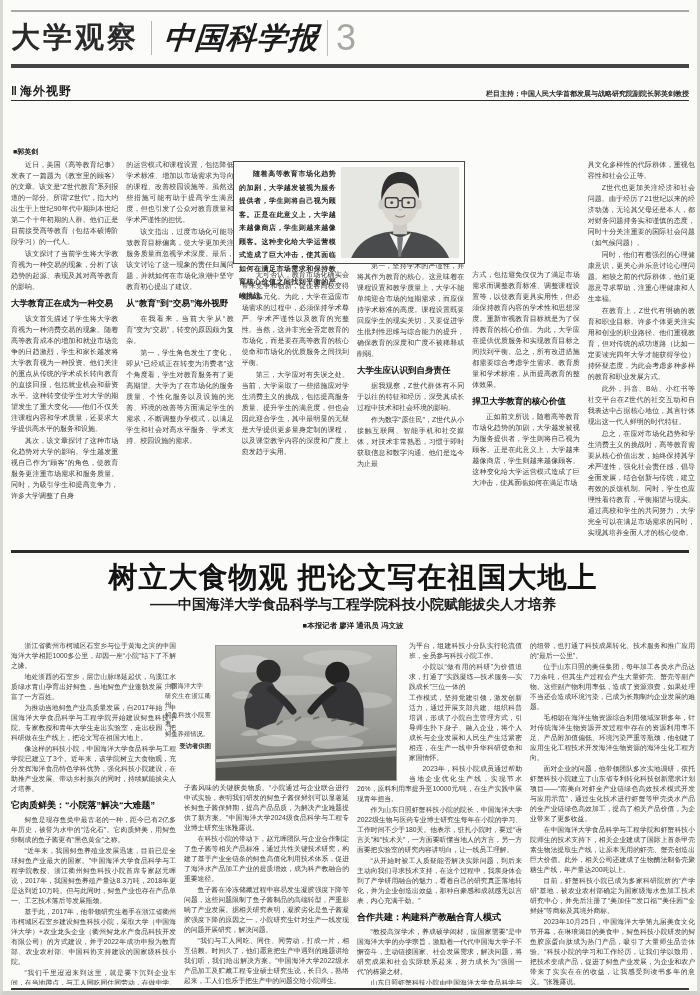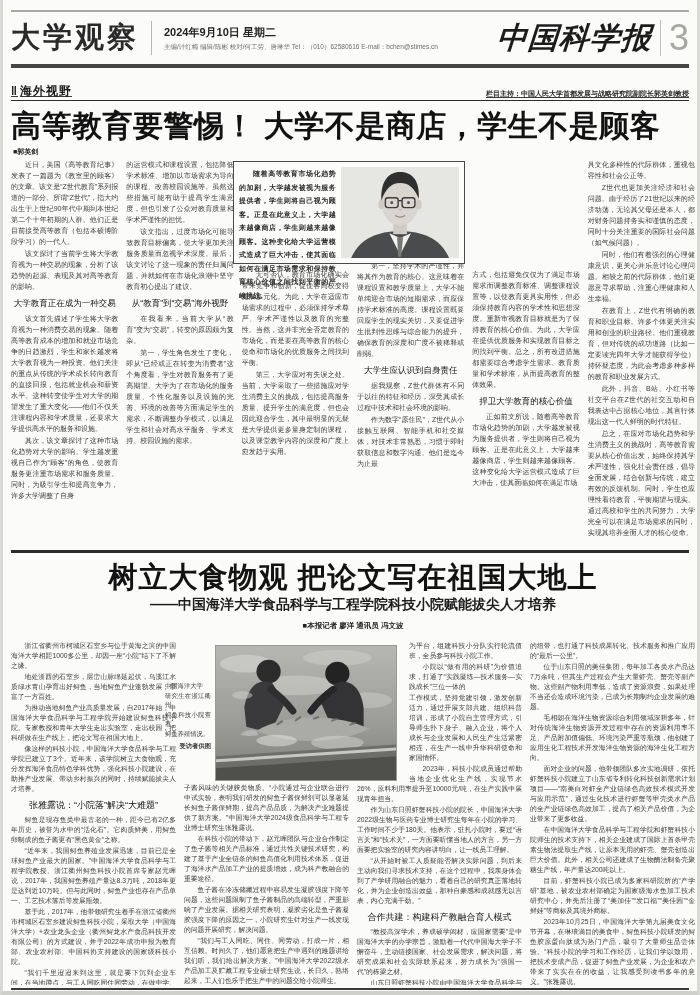--- a/index.html
+++ b/index.html
@@ -20,34 +20,34 @@
   .mast-date .d1{font-size:11px;font-weight:700;color:#222;}
   .mast-date .d2{font-size:6.5px;color:#6d6d6a;margin-top:3px;white-space:nowrap;}
   .mast-right{display:flex;align-items:center;gap:8px;}
   .paper-name{font-family:"DejaVu Serif","Liberation Serif",serif;font-style:italic;font-weight:700;
     font-size:30px;color:#1c1c1c;transform:skewX(-4deg);letter-spacing:1px;white-space:nowrap;}
   .pageno-sep{width:1px;height:36px;background:#bdbdb9;}
   .pageno{font-size:36px;color:#a7a7a3;font-weight:400;line-height:1;}
   .mast-rule{position:absolute;left:8px;right:8px;top:64px;height:4px;background:#454545;}
   
   .secbar{position:absolute;left:8px;right:8px;top:84px;height:17px;
-    border-bottom:1.5px solid #2e2e2e;display:flex;align-items:flex-end;justify-content:space-between;text-decoration:underline;}
+    border-bottom:1.5px solid #2e2e2e;display:flex;align-items:flex-end;justify-content:space-between;}
   .sec-label{font-size:12px;font-weight:700;color:#1d1d1d;letter-spacing:1px;}
   .sec-bars{color:#1d1d1d;font-weight:700;margin-right:2px;}
   .sec-host{font-size:7px;font-weight:700;color:#2b2b2b;padding-bottom:1px;}
   
   .a1-headline{position:absolute;left:8px;top:106px;width:684px;
     font-size:30px;font-weight:900;color:#121212;letter-spacing:0.5px;white-space:nowrap;}
   .a1-byline{position:absolute;left:10px;top:147px;font-size:7px;font-weight:700;color:#222;}
   .a1-cols{position:absolute;left:8px;top:159px;width:684px;height:388px;display:flex;gap:8px;}
   .a1-col{flex:1;min-width:0;overflow:hidden;height:100%;}
   .a1-col.pad-box{padding-top:110px;}
   .col-p{margin:0 0 1px 0;font-size:7px;line-height:11px;text-align:justify;text-indent:2em;color:#3b3b3b;}
   .col-p.cont{text-indent:0;}
-  .col-h{margin:5px 0 4px 0;font-size:8.5px;font-weight:400;color:#101010;line-height:12px;text-align:center;}
+  .col-h{margin:5px 0 4px 0;font-size:8.5px;font-weight:700;color:#101010;line-height:12px;}
   .pullquote{position:absolute;left:230px;top:161px;width:232px;height:103px;
     border:1px solid #4a4a4a;background:#fcfcfa;display:flex;padding:5px;gap:5px;}
   .pq-text{width:45%;font-size:7px;font-weight:700;line-height:13.5px;color:#2e2e2e;text-align:justify;text-indent:2em;}
   .pq-photo{width:55%;height:100%;}
   .pq-photo svg{width:100%;height:100%;display:block;}
   
   .mid-rule{position:absolute;left:8px;right:8px;top:550px;height:3px;background:#2c2c2c;}
   
   .a2-headline{position:absolute;left:0;top:558px;width:700px;text-align:center;
     font-size:29px;font-weight:900;color:#131313;letter-spacing:1px;white-space:nowrap;}
@@ -70,38 +70,33 @@
   .bottom-rule{position:absolute;left:8px;right:8px;top:988px;height:2px;background:#3a3a3a;}
 </style>
 </head>
 <body>
 
 <div class="page">
 
   <div class="mast">
     <div class="mast-title">大学观察</div>
     <div class="mast-sep"></div>
-    <div class="mast-date">
-      <div class="d1">2024年9月10日 星期二</div>
-      <div class="d2">主编/计红梅 编辑/陈彬 校对/何工劳、唐琳华 Tel：（010）62580616 E-mail：bchen@stimes.cn</div>
-    </div>
     <div class="mast-right">
       <div class="paper-name">中国科学报</div>
       <div class="pageno-sep"></div>
       <div class="pageno">3</div>
     </div>
   </div>
   <div class="mast-rule"></div>
 
   <div class="secbar">
     <div class="sec-label"><span class="sec-bars">‖</span><span>海外视野</span></div>
     <div class="sec-host">栏目主持：中国人民大学首都发展与战略研究院副院长郭英剑教授</div>
   </div>
 
-  <div class="a1-headline">高等教育要警惕！ 大学不是商店，学生不是顾客</div>
   <div class="a1-byline">■郭英剑</div>
 
   <div class="a1-cols">
     <div class="a1-col">
         <p class="col-p">近日，美国《高等教育纪事》发表了一篇题为《教室里的顾客》的文章。该文是“Z世代教育”系列报道的一部分。所谓“Z世代”，指大约出生于上世纪90年代中期到本世纪第二个十年初期的人群。他们正是目前接受高等教育（包括本硕博阶段学习）的一代人。</p>
         <p class="col-p">该文探讨了当前学生将大学教育视为一种交易的现象，分析了该趋势的起源、表现及其对高等教育的影响。</p>
         <h4 class="col-h">大学教育正在成为一种交易</h4>
         <p class="col-p">该文首先描述了学生将大学教育视为一种消费交易的现象。随着高等教育成本的增加和就业市场竞争的日趋激烈，学生和家长越发将大学教育视为一种投资。他们关注的重点从传统的学术成长转向教育的直接回报，包括就业机会和薪资水平。这种转变使学生对大学的期望发生了重大变化——他们不仅关注课程内容和学术质量，还要求大学提供高水平的服务和设施。</p>
         <p class="col-p">其次，该文章探讨了这种市场化趋势对大学的影响。学生越发重视自己作为“顾客”的角色，使教育服务更注重市场需求和服务质量。同时，为吸引学生和提高竞争力，许多大学调整了自身</p>
       </div>
@@ -169,21 +164,21 @@
   <div class="a2-headline">树立大食物观 把论文写在祖国大地上</div>
   <div class="a2-subheadline">——中国海洋大学食品科学与工程学院科技小院赋能拔尖人才培养</div>
   <div class="a2-byline">■本报记者 廖洋 通讯员 冯文波</div>
 
   <div class="a2-cols">
     <div class="a2-col">
         <p class="col-p">浙江省衢州市柯城区石室乡与位于黄海之滨的中国海洋大学相距1000多公里，却因一座“小院”结下了不解之缘。</p>
         <p class="col-p">地处浙西的石室乡，层峦山脉绵延起伏，乌溪江水质绿水青山孕育出好鲟鱼，当地鲟鱼产业蓬勃发展，带富了一方百姓。</p>
         <p class="col-p">为推动当地鲟鱼产业高质量发展，自2017年始，中国海洋大学食品科学与工程学院开始建设鲟鱼科技小院。专家教授和青年大学生走出实验室，走出校园，把科研做在生产线上，把论文写在祖国大地上。</p>
         <p class="col-p">像这样的科技小院，中国海洋大学食品科学与工程学院已建立了3个。近年来，该学院树立大食物观，充分发挥海洋食品特色学科优势，强化科技小院建设，在助推产业发展、带动乡村振兴的同时，持续赋能拔尖人才培养。</p>
-        <h4 class="col-h">张雅露说：“小院落”解决“大难题”</h4>
+        <h4 class="col-h">它肉质鲜美：“小院落”解决“大难题”</h4>
         <p class="col-p">鲟鱼是现存鱼类中最古老的一种，距今已有2亿多年历史，被誉为水中的“活化石”。它肉质鲜美，用鲟鱼卵制成的鱼子酱更有“黑色黄金”之称。</p>
         <p class="col-p">“近年来，我国鲟鱼养殖业发展迅速，目前已是全球鲟鱼产业最大的国家。”中国海洋大学食品科学与工程学院教授、浙江衢州鲟鱼科技小院首席专家赵元晖说，2017年，我国鲟鱼养殖产量达8.3万吨，2018年更是达到近10万吨。但与此同时，鲟鱼产业也存在产品单一、工艺技术落后等发展瓶颈。</p>
         <p class="col-p">基于此，2017年，他带领研究生着手在浙江省衢州市柯城区石室乡建设鲟鱼科技小院，采取大学（中国海洋大学）+农业龙头企业（衢州鲟龙水产食品科技开发有限公司）的方式建设，并于2022年成功申报为教育部、农业农村部、中国科协支持建设的国家级科技小院。</p>
         <p class="col-p">“我们千里迢迢来到这里，就是要下沉到企业车间，在当地蹲点，与工人同吃同住同劳动，在做中学、学中做，帮助企业和百姓解决实际问题。”中国海洋大学2020级食品安全专业硕士研究生说。</p>
       </div>
     <div class="a2-col pad-fig">
         <p class="col-p cont">子酱风味的关键胺类物质。“小院通过与企业联合进行中试实验，表明我们研发的鲟鱼子酱保鲜剂可以显著延长鲟鱼子酱保鲜期，提高产品品质，为解决产业难题提供了新方案。”中国海洋大学2024级食品科学与工程专业博士研究生张雅露说。</p>
         <p class="col-p">在科技小院的带动下，赵元晖团队与企业合作制定了鱼子酱等相关产品标准，通过共性关键技术研究，构建了基于产业全链条的鲟鱼高值化利用技术体系，促进了海洋水产品加工产业的提质增效，成为科产教融合的重要途径。</p>
         <p class="col-p">鱼子酱在冷冻储藏过程中容易发生凝胶强度下降等问题，这些问题限制了鱼子酱制品的高端转型，严重影响了产业发展。据相关研究表明，凝胶劣化是鱼子酱凝胶强度下降的原因之一，小院研究生针对生产一线发现的问题开展研究，解决问题。</p>
         <p class="col-p">“我们与工人同吃、同住、同劳动，打成一片，相互信赖。时间久了，他们愿意把生产中遇到的难题讲给我们听，我们给出解决方案。”中国海洋大学2022级水产品加工及贮藏工程专业硕士研究生说，长日久，熟络起来，工人们也乐于把生产中的问题交给小院师生。</p>

